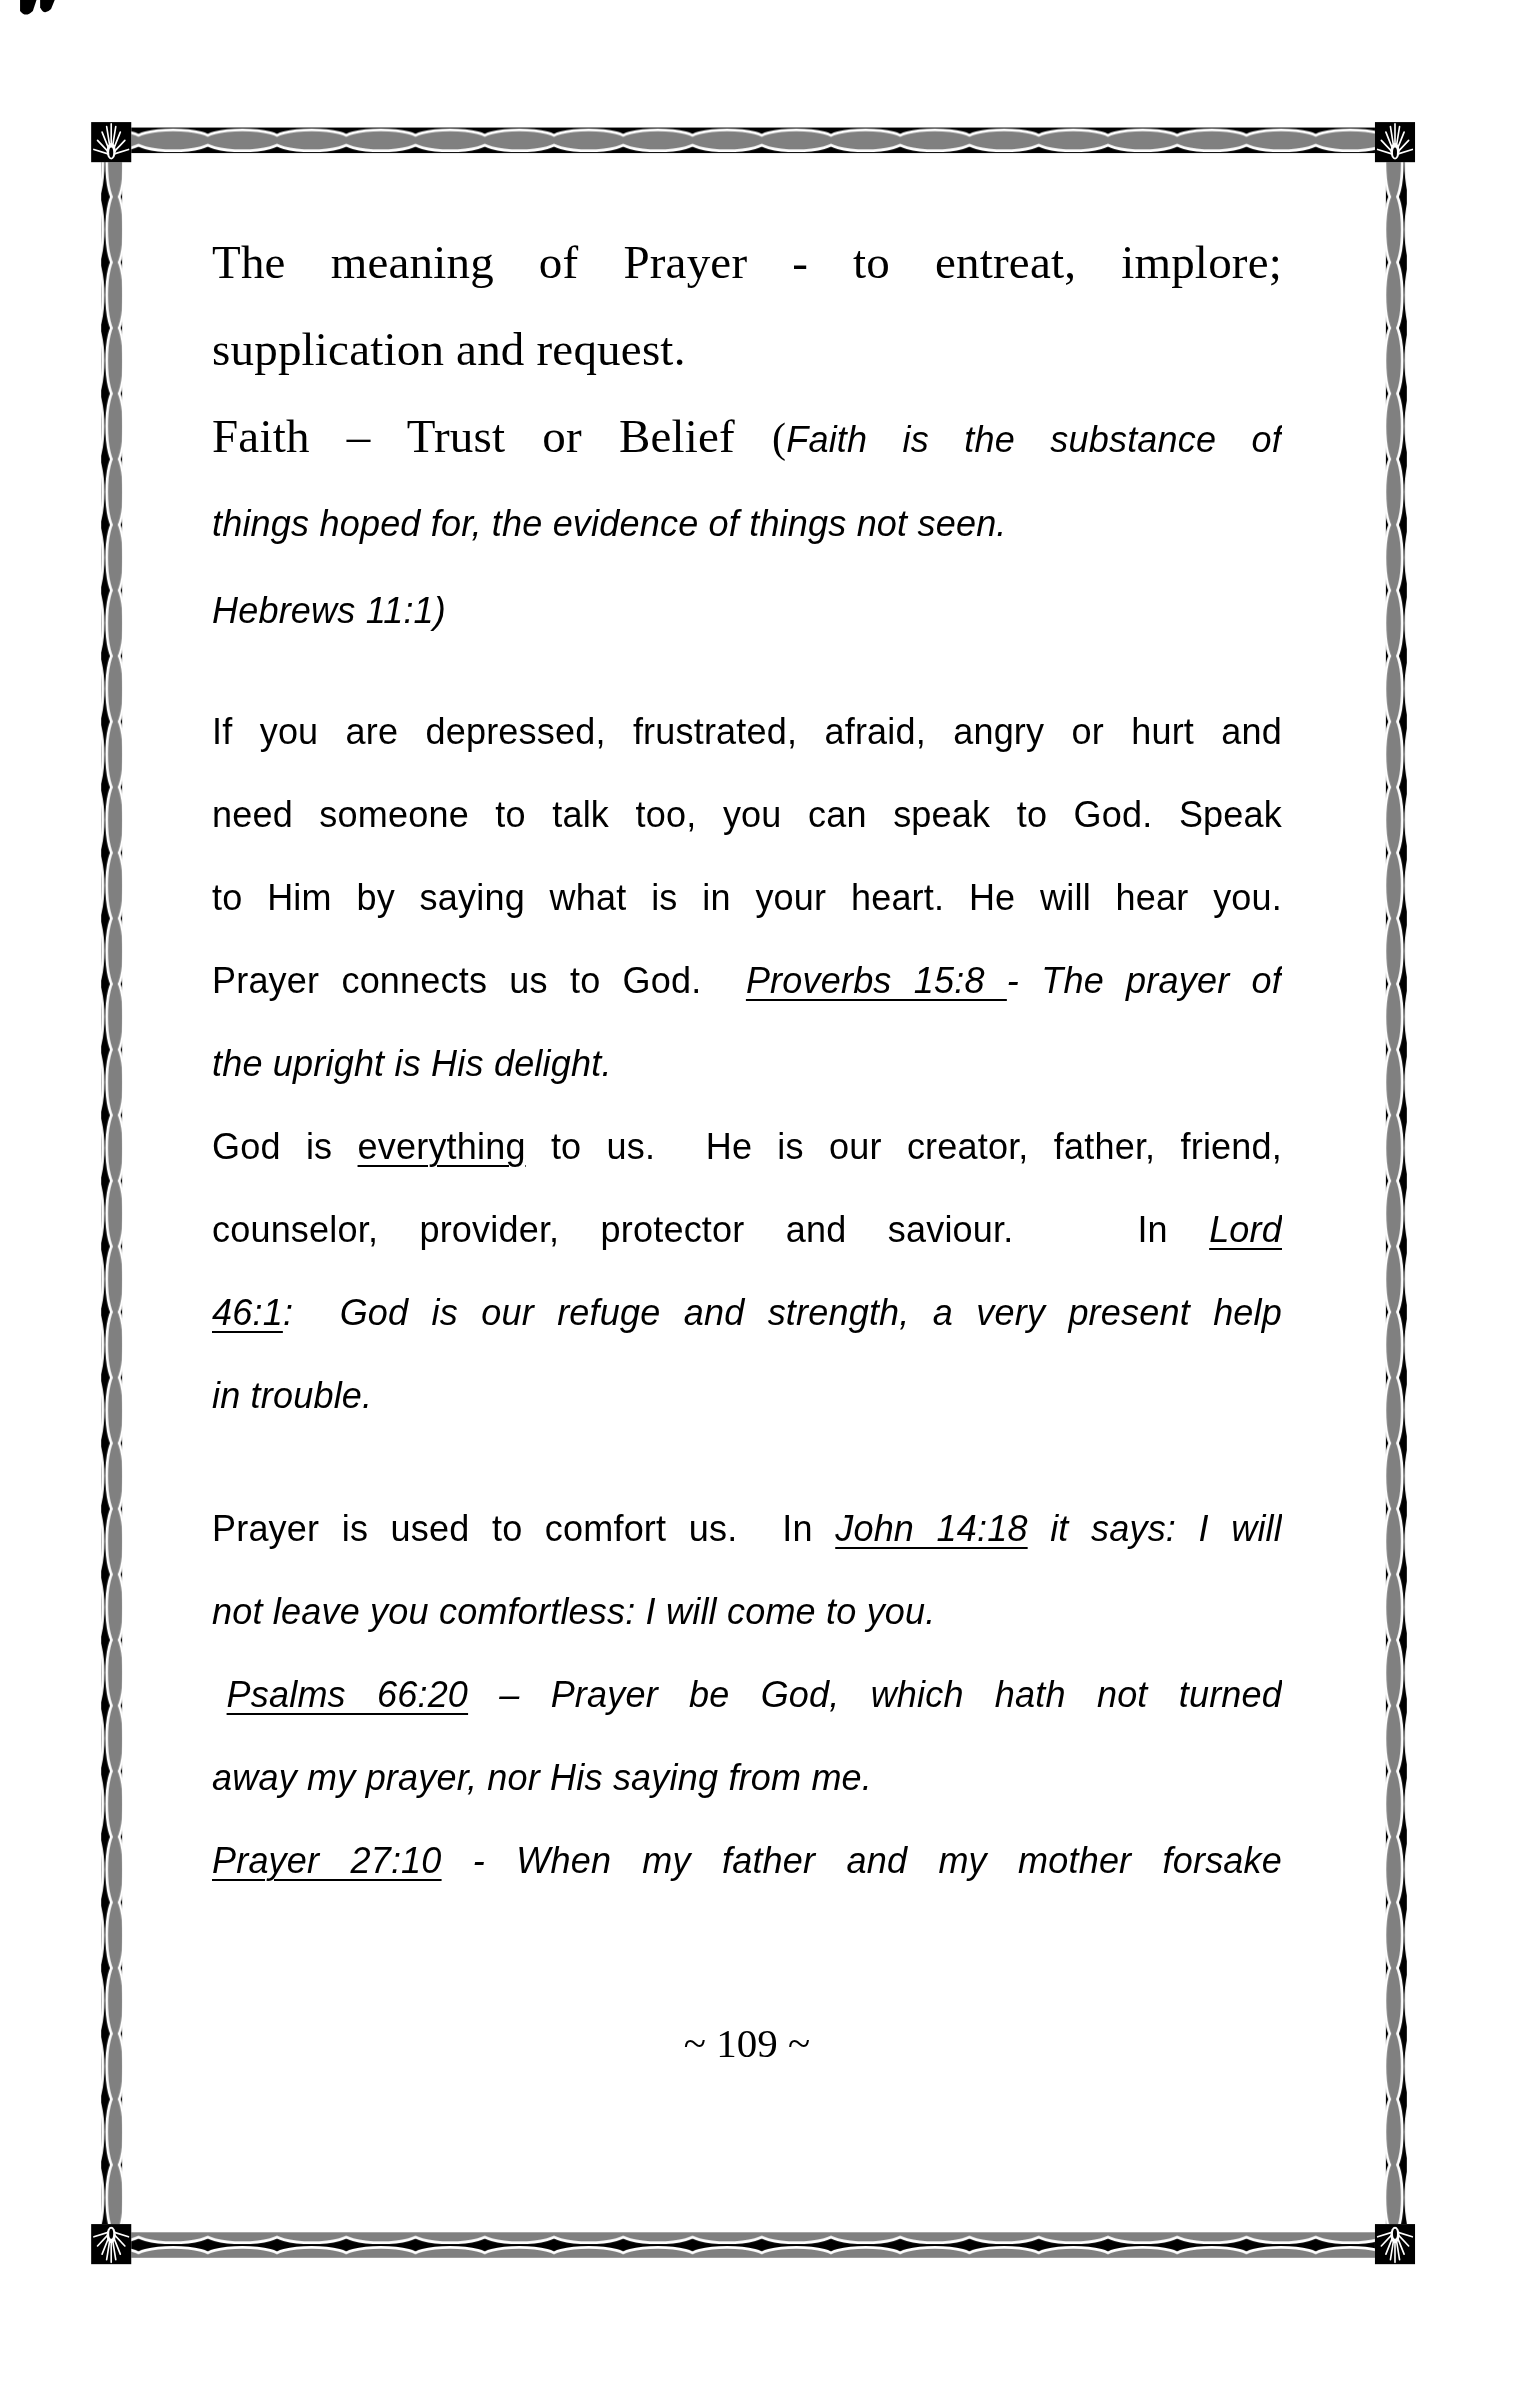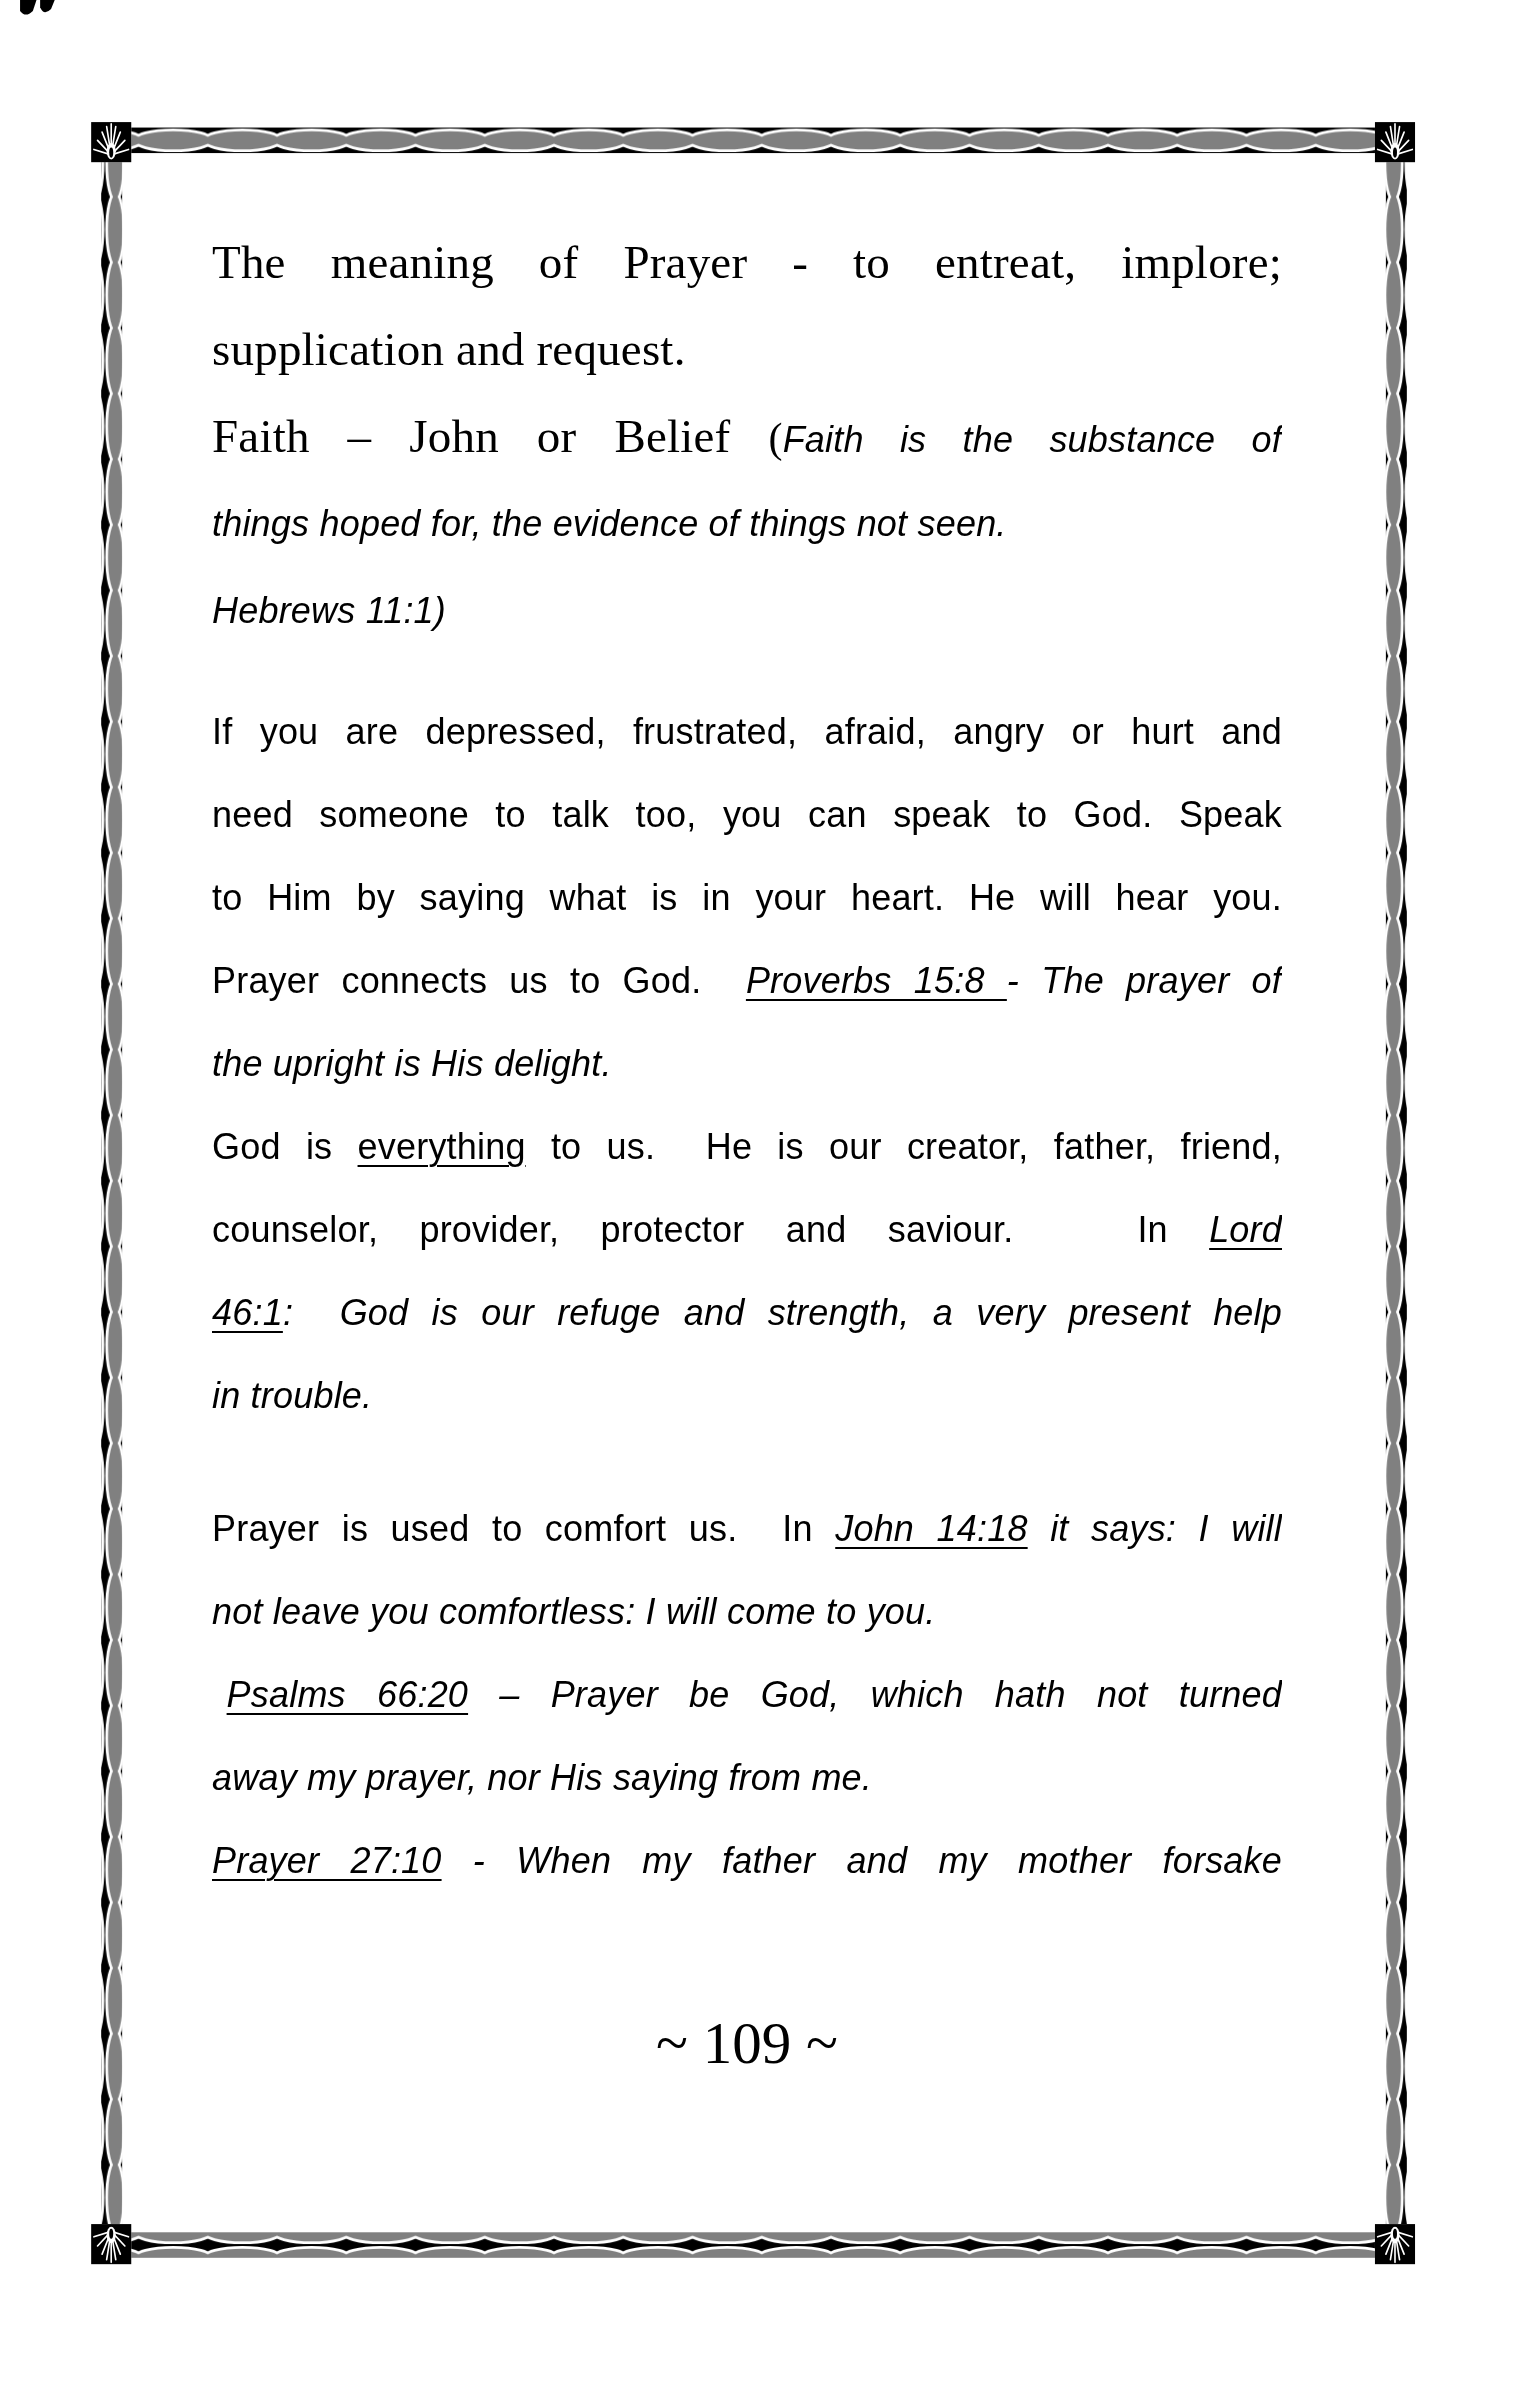--- a/index.html
+++ b/index.html
@@ -37,21 +37,21 @@
   .s-bi{font-style:italic;}
   .s-bu{text-decoration:underline;text-underline-offset:6.4px;text-decoration-thickness:2.3px;}
   .s-biu{
     font-style:italic;
     text-decoration:underline;text-underline-offset:6.4px;text-decoration-thickness:2.3px;
   }
   .page-number{
     margin-top:114px;
     text-align:center;
     font-family:"Liberation Serif",serif;
-    font-size:59px;
+    font-size:41px;
     line-height:55px;
   }
 </style>
 </head>
 <body>
 
 <svg class="page-frame-svg" width="1539" height="2389" viewBox="0 0 1689 2622" xmlns="http://www.w3.org/2000/svg">
   <defs>
     <pattern id="hch" width="76" height="28" patternUnits="userSpaceOnUse">
       <rect width="76" height="28" fill="#000"></rect>
@@ -105,21 +105,21 @@
   <g>
     <path d="M22,0 L40,0 L36,12 Q28,20 22,12 Z" fill="#000"></path>
     <path d="M44,0 L60,0 L56,10 Q48,18 44,8 Z" fill="#000"></path>
   </g>
 </svg>
 
 <div class="text-column">
 
   <div class="line hline just"><span class="s-hs">The meaning of Prayer - to entreat, implore;</span></div>
     <div class="line hline"><span class="s-hs">supplication and request.</span></div>
-    <div class="line hline just"><span class="s-hs">Faith – John or Belief </span><span class="s-paren">(</span><span class="s-bi">Faith is the substance of</span></div>
+    <div class="line hline just"><span class="s-hs">Faith – Trust or Belief </span><span class="s-paren">(</span><span class="s-bi">Faith is the substance of</span></div>
     <div class="line hline"><span class="s-bi">things hoped for, the evidence of things not seen.</span></div>
     <div class="line hline"><span class="s-bi">Hebrews 11:1)</span></div>
     <div class="spacer" style="height: 36px;"></div>
     <div class="line just"><span class="s-b">If you are depressed, frustrated, afraid, angry or hurt and</span></div>
     <div class="line just"><span class="s-b">need someone to talk too, you can speak to God. Speak</span></div>
     <div class="line just"><span class="s-b">to Him by saying what is in your heart. He will hear you.</span></div>
     <div class="line just"><span class="s-b">Prayer connects us to God.&nbsp; </span><span class="s-biu">Proverbs 15:8 </span><span class="s-bi">- The prayer of</span></div>
     <div class="line"><span class="s-bi">the upright is His delight.</span></div>
     <div class="line just"><span class="s-b">God is </span><span class="s-bu">everything</span><span class="s-b"> to us.&nbsp; He is our creator, father, friend,</span></div>
     <div class="line just"><span class="s-b">counselor, provider, protector and saviour.&nbsp;&nbsp; In </span><span class="s-biu">Lord</span></div>

